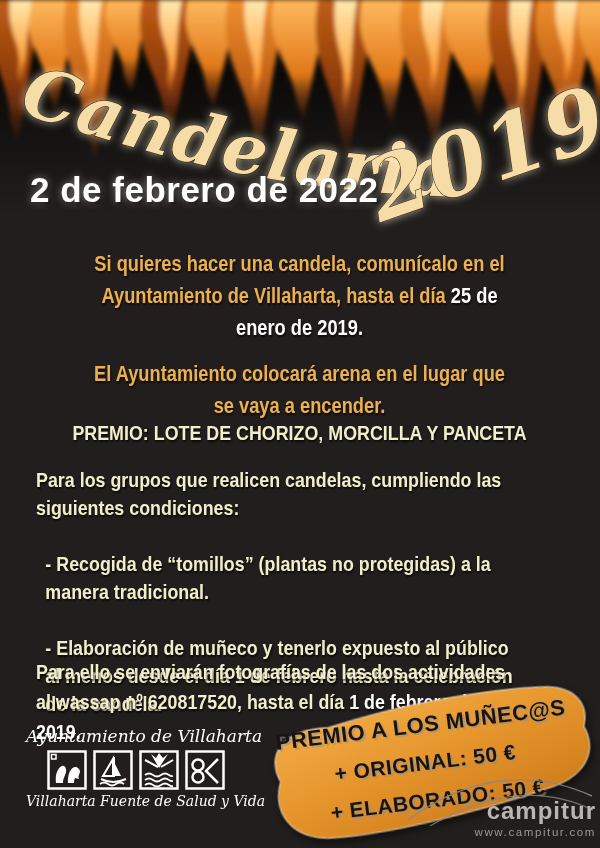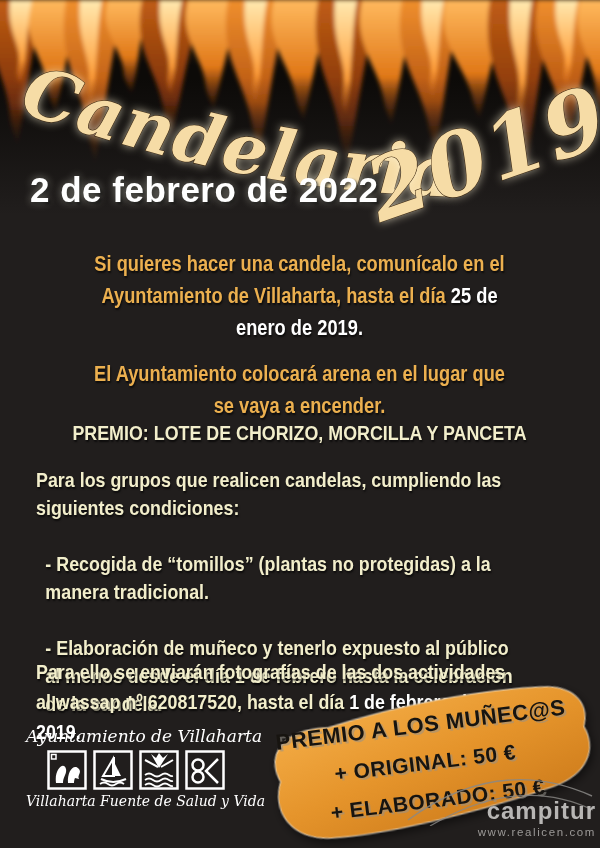--- a/index.html
+++ b/index.html
@@ -218,16 +218,16 @@
       <div class="badge-line3">+ ELABORADO: 50 €</div>
     </div>
   </div>
 
   <div class="campitur">
     <svg class="swoosh" width="196" height="62" viewBox="0 0 196 62" aria-hidden="true">
       <path d="M 8,56 Q 98,-10 192,32" fill="none" stroke="#8a8886" stroke-width="1.4" opacity="0.85"></path>
       <path d="M 30,62 Q 118,10 193,46" fill="none" stroke="#8a8886" stroke-width="1.2" opacity="0.8"></path>
     </svg>
     <div class="campitur-brand">campitur</div>
-    <div class="campitur-url">www.realicen.com</div>
+    <div class="campitur-url">www.campitur.com</div>
   </div>
 
 </div>
 
 </body></html>

